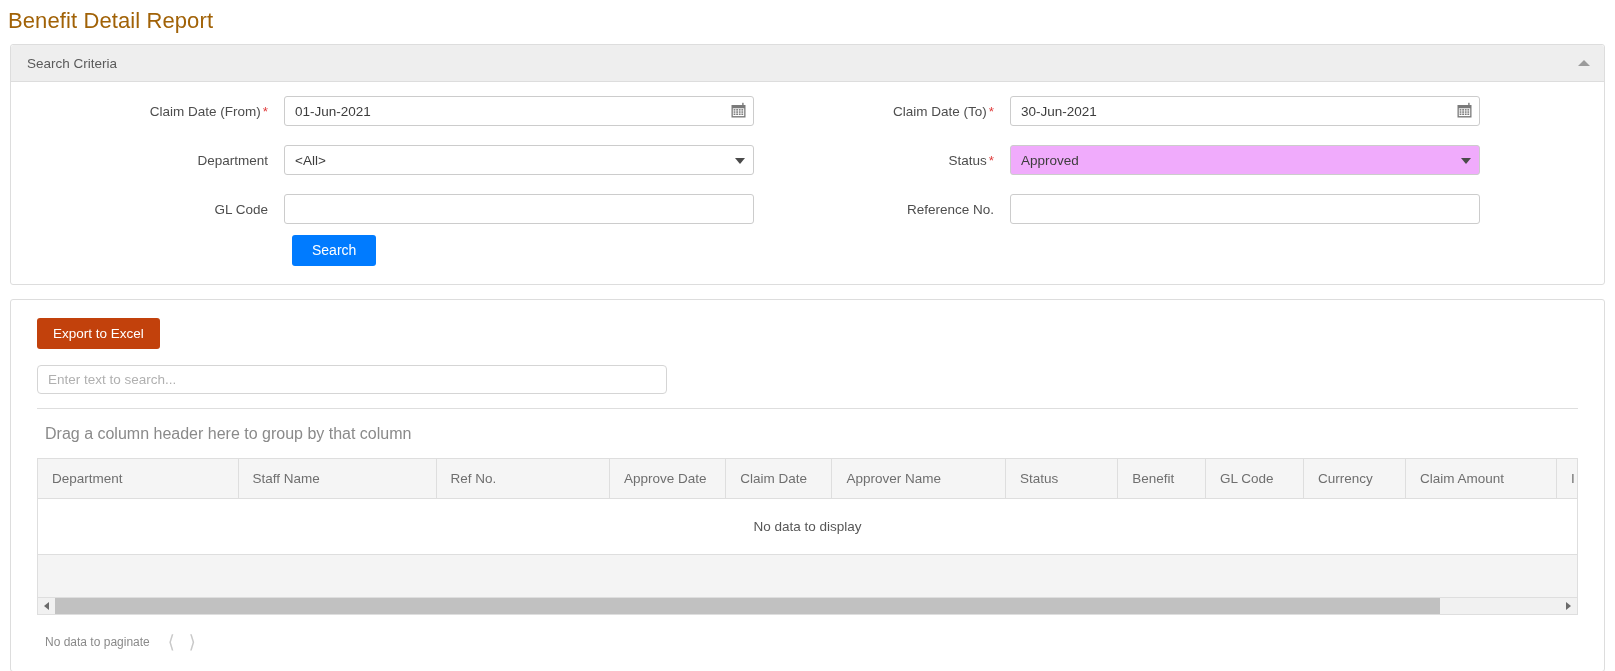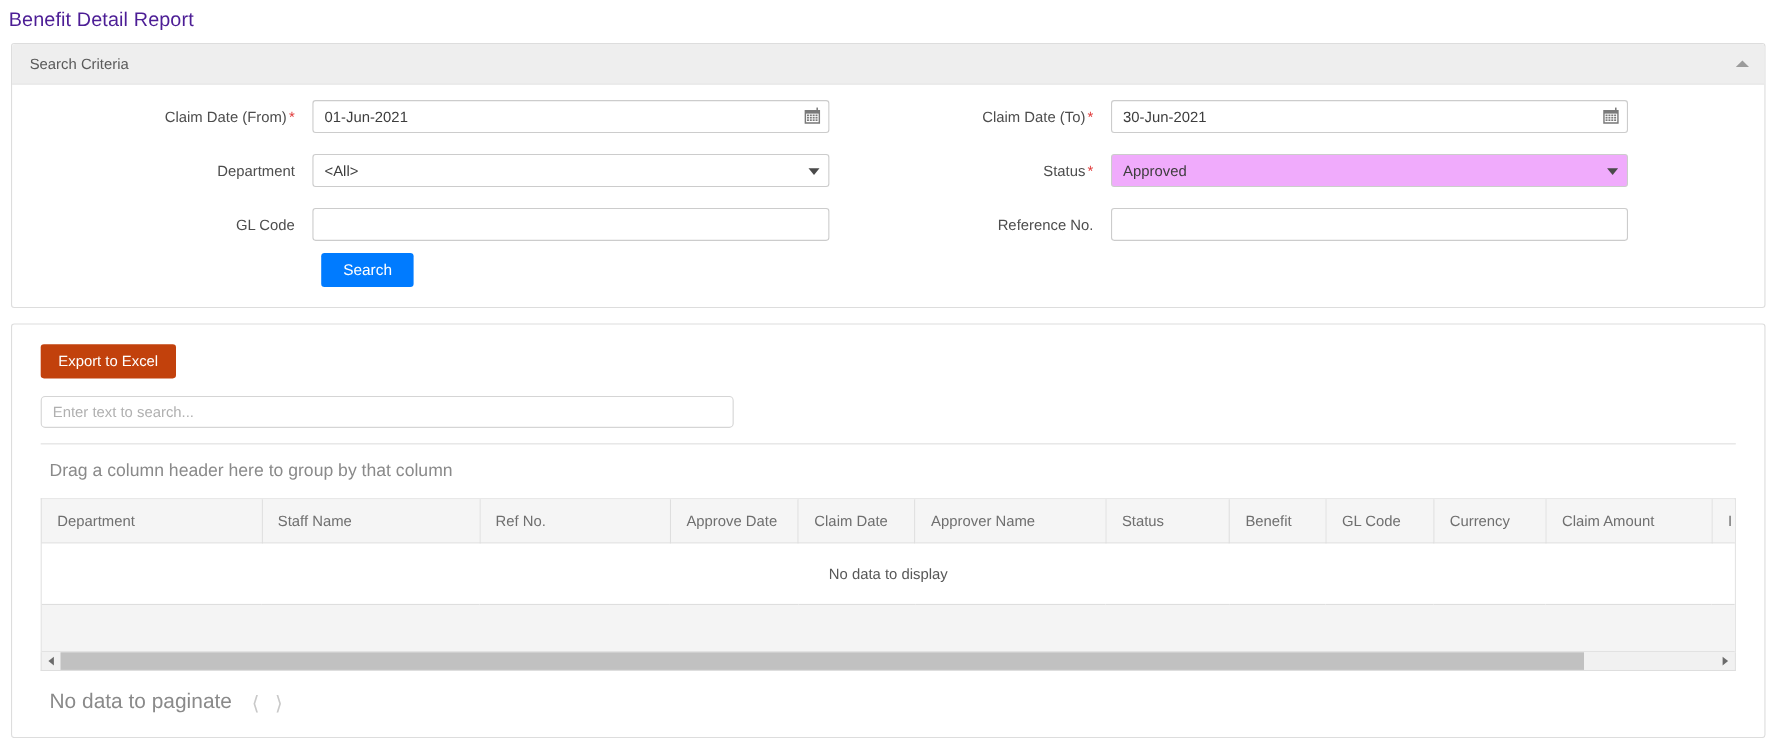--- a/index.html
+++ b/index.html
@@ -11,22 +11,22 @@
   }
   body {
     width: 1615px;
     height: 671px;
     overflow: hidden;
     color: #4a4a4a;
   }
 
   
   .page-title {
-    font-size: 18px;
-    color: #4c1d95;
+    font-size: 22px;
+    color: #a16207;
     padding: 8px 0 10px 8px;
     font-weight: normal;
     letter-spacing: 0.1px;
   }
 
   
   .panel {
     border: 1px solid #dddddd;
     border-radius: 3px;
     background: #ffffff;
@@ -246,21 +246,21 @@
     background: #c1c1c1;
     cursor: pointer;
   }
 
   .pager {
     display: flex;
     align-items: center;
     padding: 18px 0 0 8px;
     gap: 18px;
   }
-  .pager-text { font-size: 19px; color: #8a8a8a; }
+  .pager-text { font-size: 12px; color: #8a8a8a; }
   .pager-arrows { display: flex; gap: 14px; }
   .pg-btn {
     font-size: 18px;
     color: #c9c9c9;
     cursor: pointer;
     line-height: 1;
     user-select: none;
   }
 </style>
 </head>

